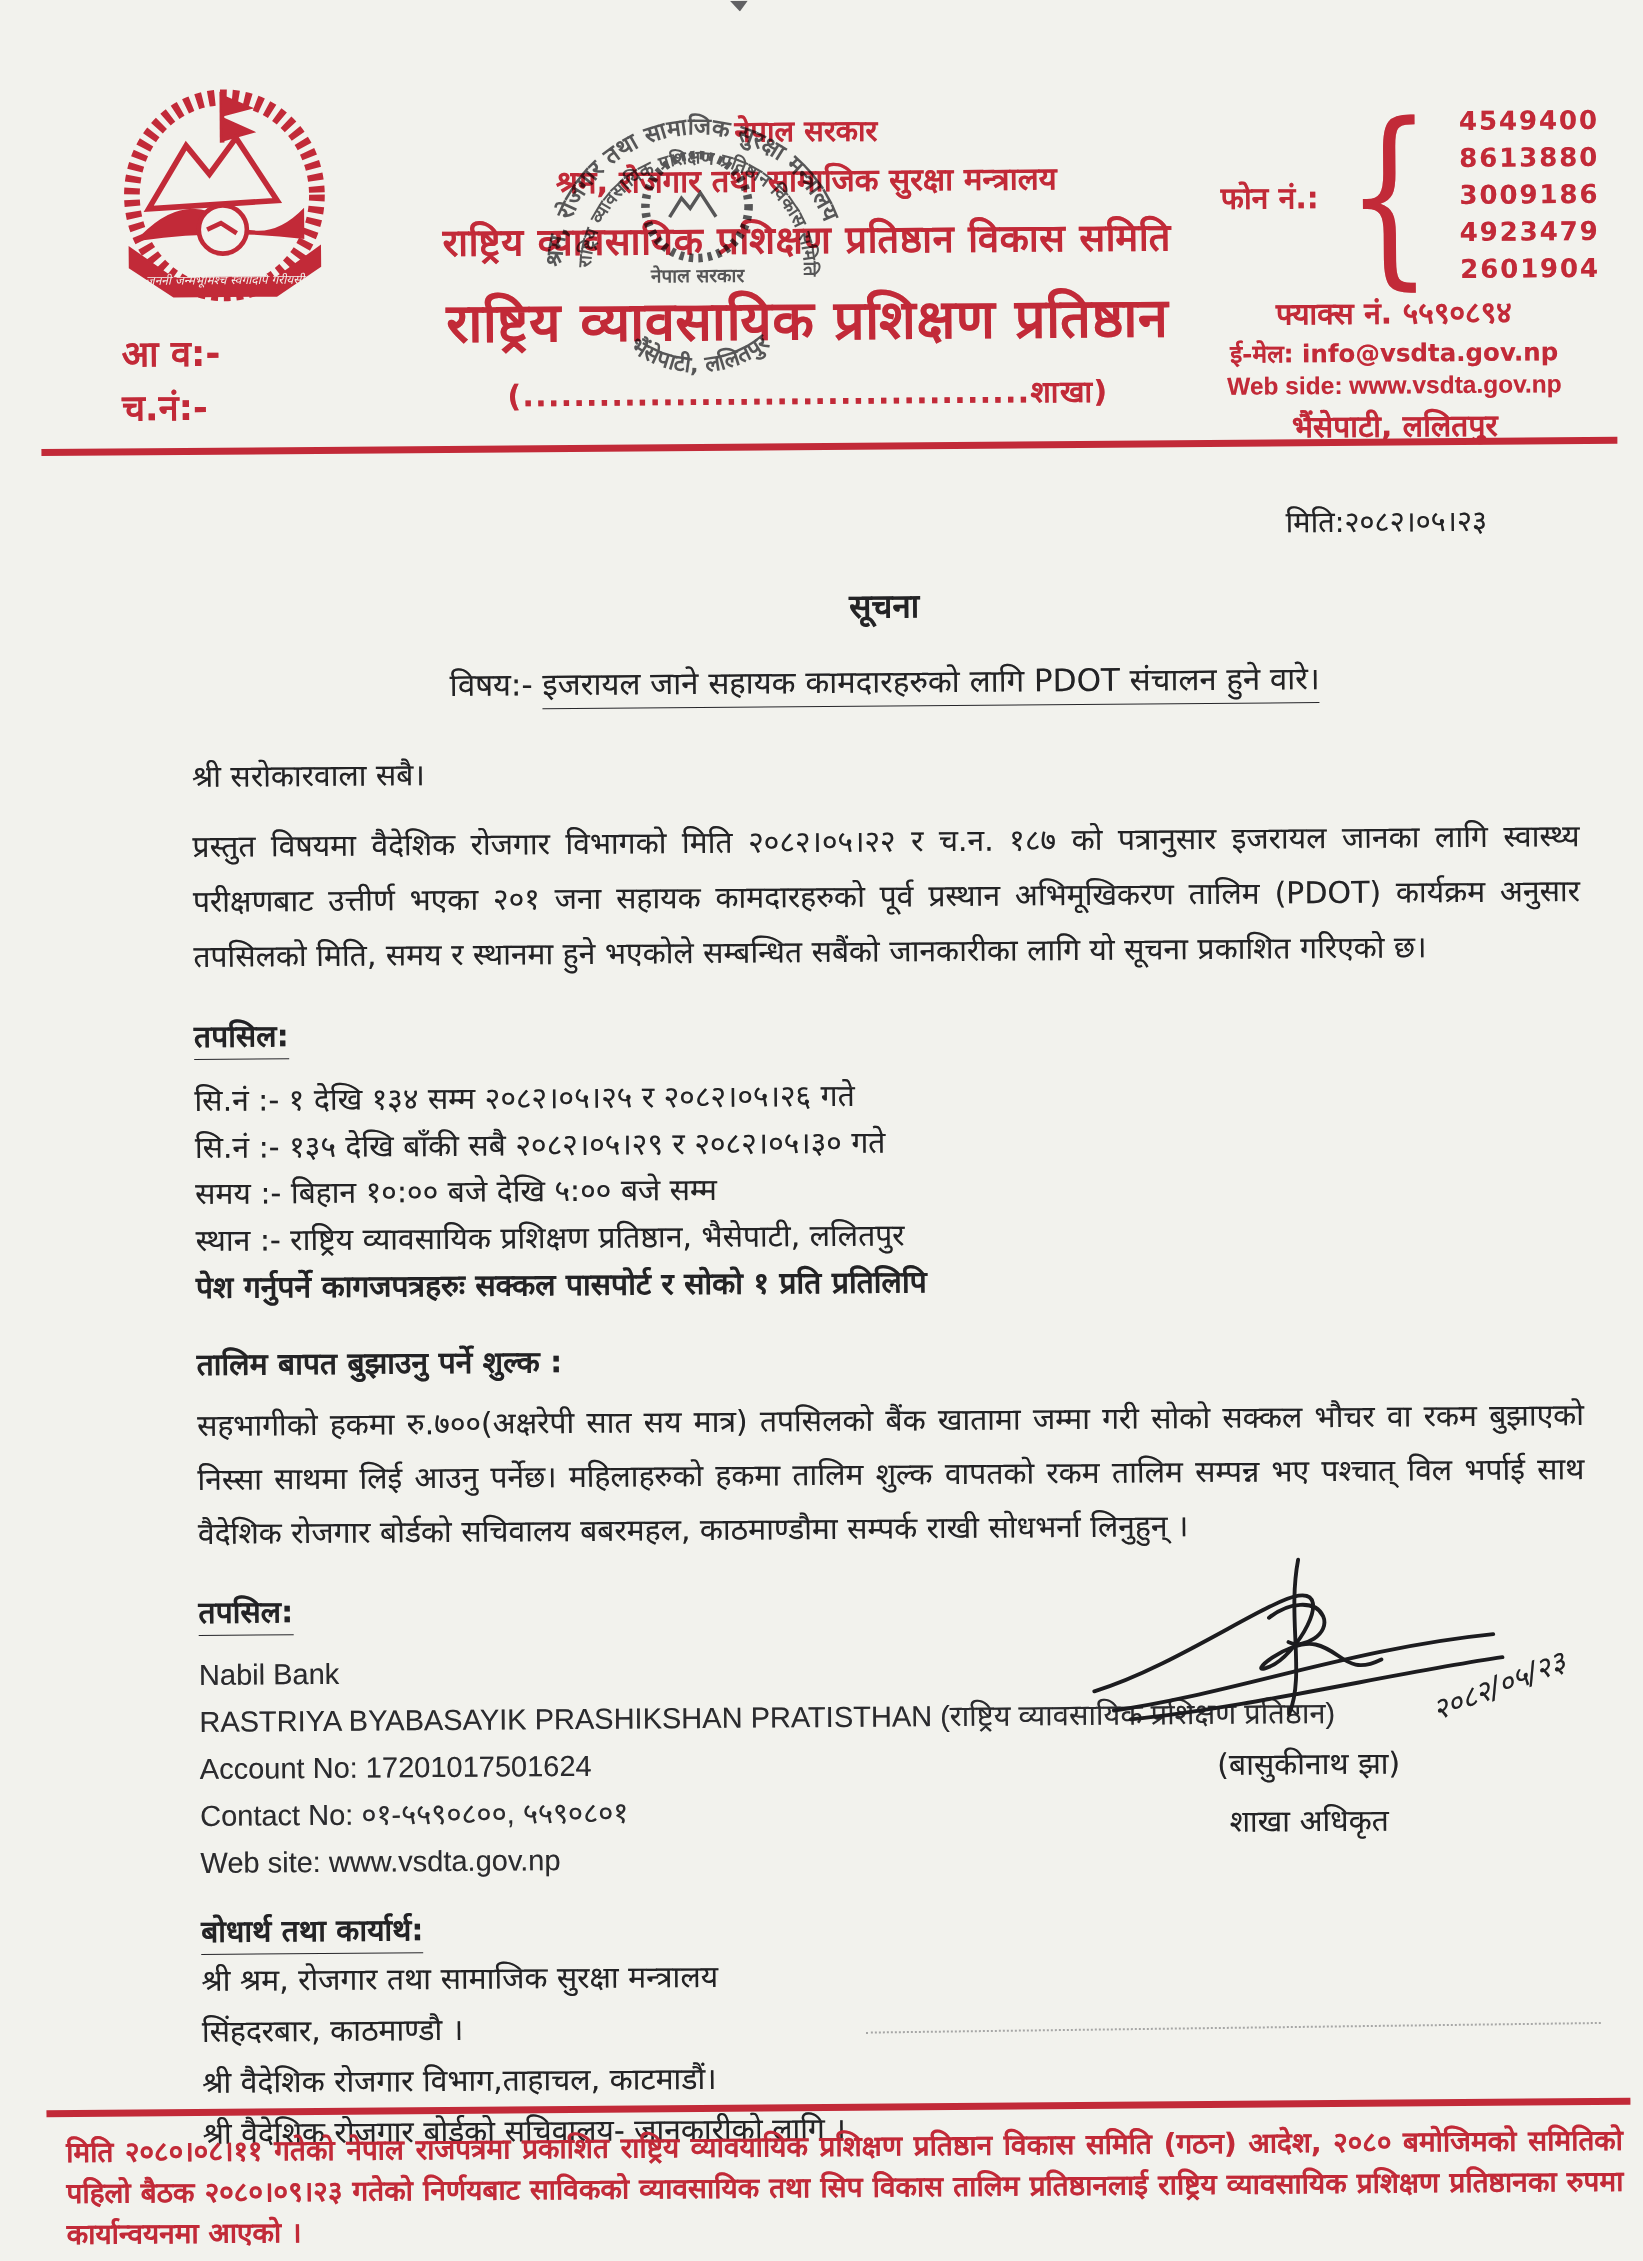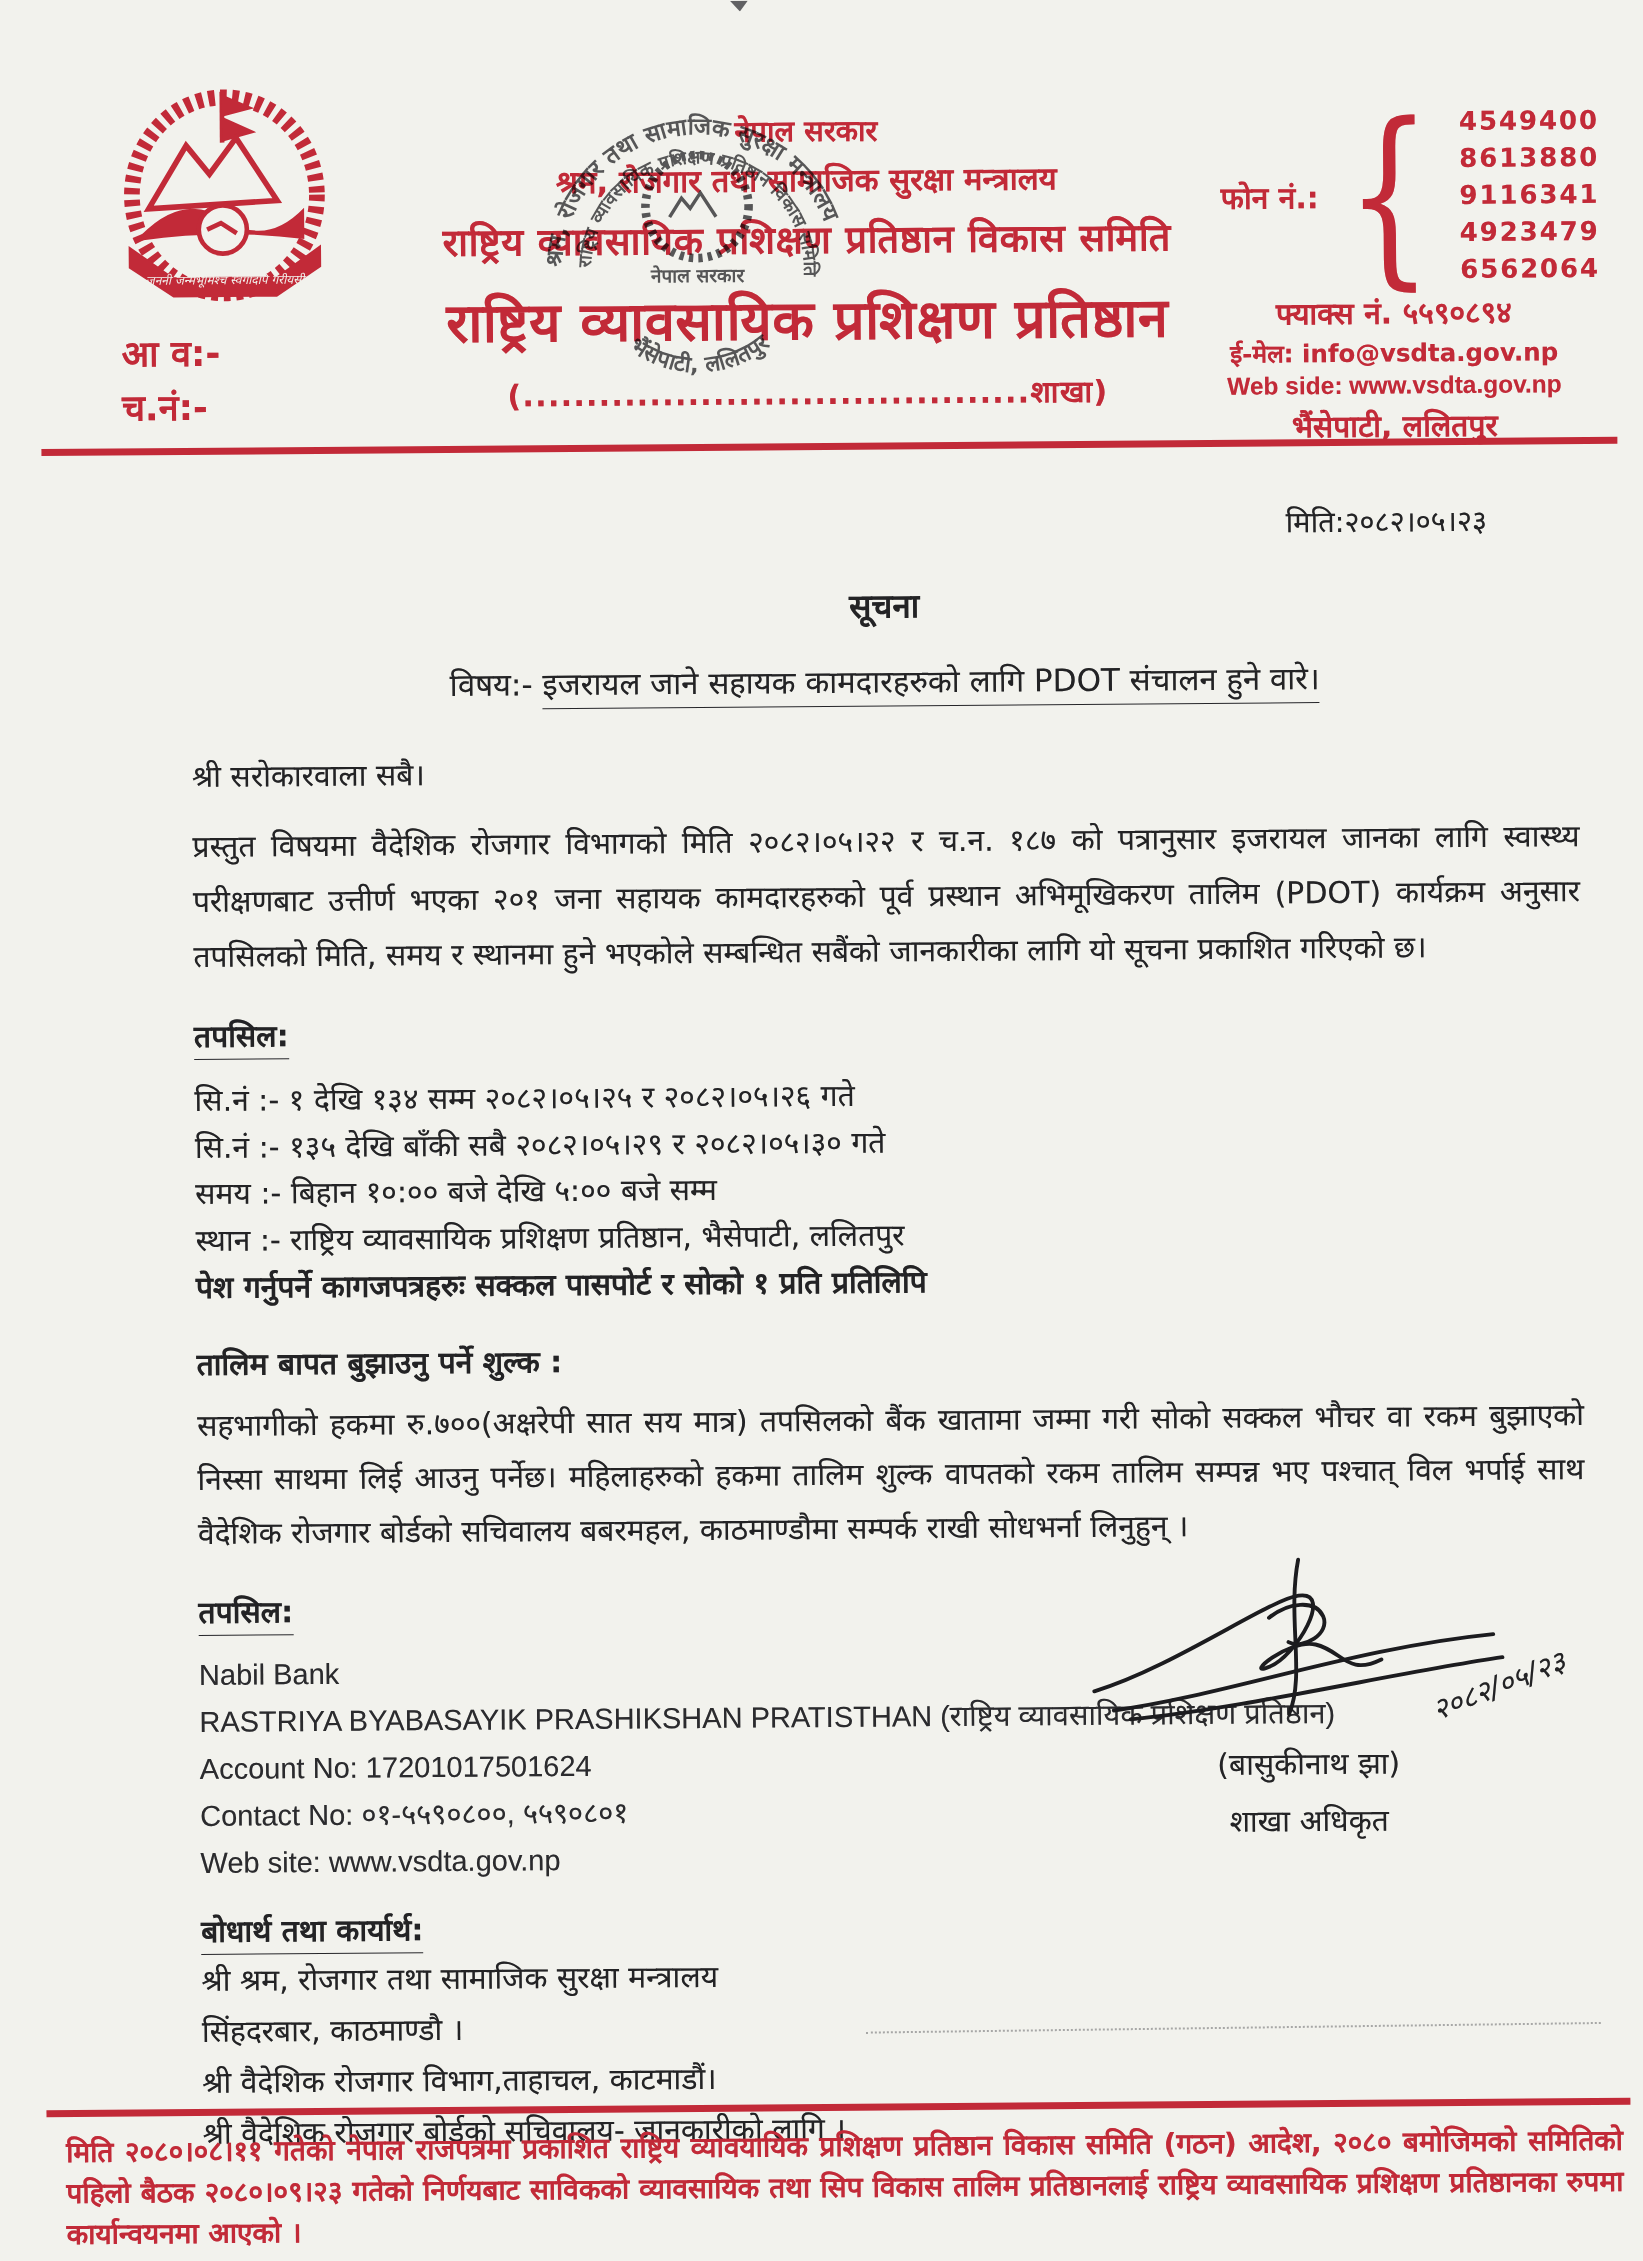--- a/index.html
+++ b/index.html
@@ -123,23 +123,23 @@
         <div class="h-branch">(........................................शाखा)</div>
       </div>
 
       <div class="contact red">
         <div class="phone-row">
           <span class="phone-label">फोन नं.:</span>
           <span class="brace">{</span>
           <span class="phone-list">
             <span>4549400</span>
             <span>8613880</span>
-            <span>9116341</span>
+            <span>3009186</span>
             <span>4923479</span>
-            <span>6562064</span>
+            <span>2601904</span>
           </span>
         </div>
         <div class="fax">फ्याक्स नं. ५५९०८९४</div>
         <div class="email">ई-मेल: info@vsdta.gov.np</div>
         <div class="web">Web side: www.vsdta.gov.np</div>
         <div class="addr">भैंसेपाटी, ललितपुर</div>
       </div>
 
       <div class="divider"></div>
     </div>

